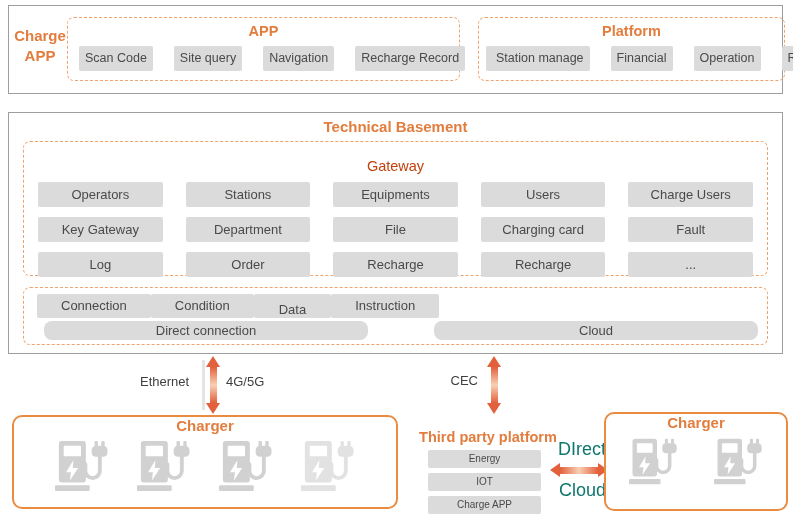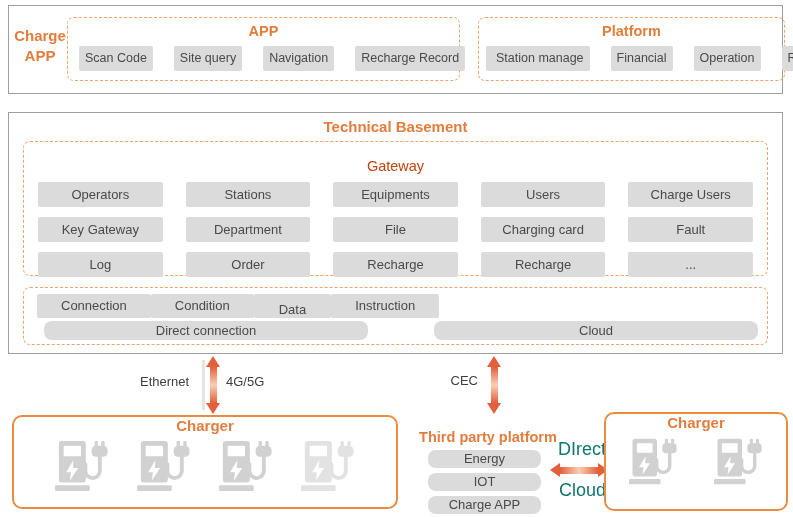--- a/index.html
+++ b/index.html
@@ -59,21 +59,21 @@
   .charger-box { position:absolute; border:2px solid #e98c42; border-radius:10px;
              background:#fff; }
   .charger-box .orange-title { font-size:15px; }
   .icon-row { display:flex; justify-content:center; align-items:flex-end; }
   .charger-icon svg { display:block; }
   .faded { opacity:0.62; }
 
   .tp-title { position:absolute; left:405px; top:429px; width:166px; font-size:14.5px; }
   .tp-stack { position:absolute; left:428px; top:450px; width:113px; display:flex;
              flex-direction:column; gap:5px; }
-  .tp-stack .chip { height:18px; line-height:18px; font-size:13px;border-radius:8px; }
+  .tp-stack .chip { height:18px; line-height:18px; font-size:10px; }
   .dc-label { position:absolute; width:60px; text-align:right; font-size:18px;
              color:#0f766e; }
 </style>
 </head>
 <body>
 
 <svg width="0" height="0" style="position:absolute">
   <defs>
     <g id="charger-glyph" fill="#d1d1d1">
       <rect x="2" y="48" width="36" height="6" rx="1"></rect>

